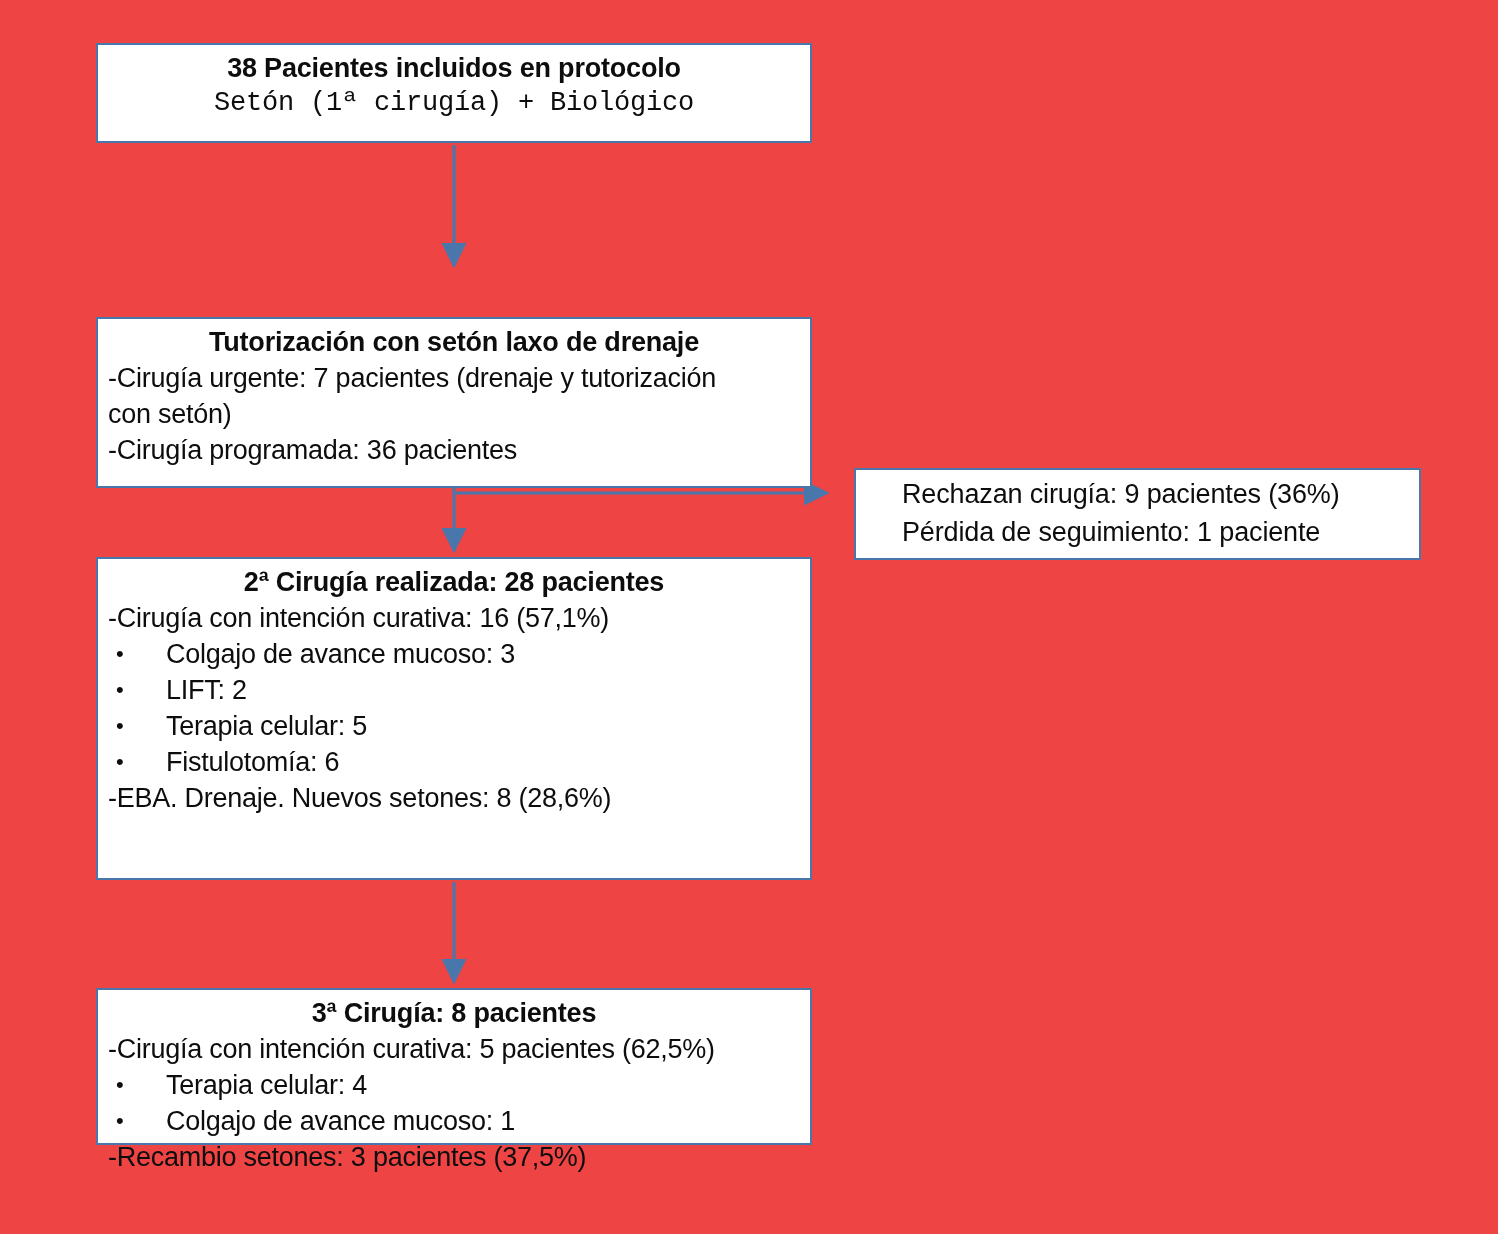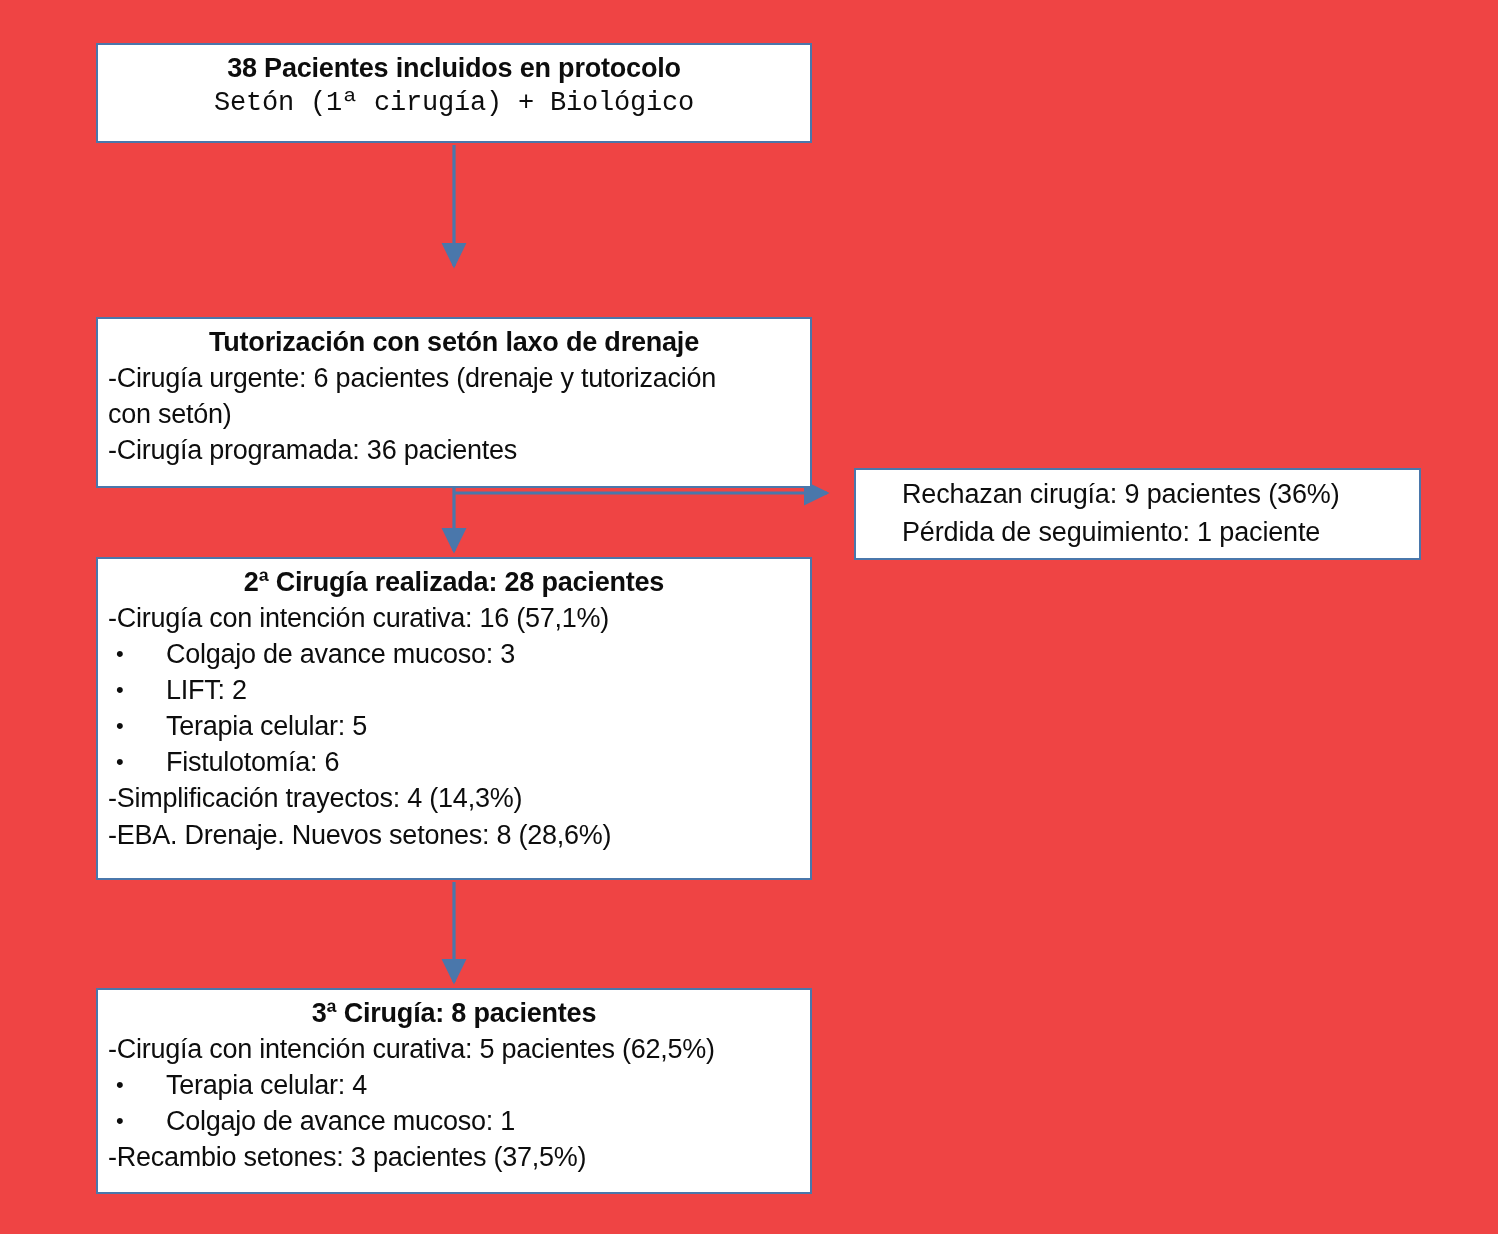--- a/index.html
+++ b/index.html
@@ -83,21 +83,21 @@
     margin-left: 10px;
   }
 
   
   #box-enrolled      { left: 96px;  top: 43px;   width: 716px; height: 100px; }
   #box-seton         { left: 96px;  top: 272px;  width: 716px; height: 171px; margin-top: 45px; }
   #box-excluded      { left: 833px; top: 468px;  width: 567px; height: 92px;
                        display: flex; flex-direction: column; justify-content: center;
                        padding-left: 46px; padding-right: 10px; margin-left: 21px; }
   #box-second-surgery{ left: 96px;  top: 557px;  width: 716px; height: 323px; }
-  #box-third-surgery { left: 96px;  top: 988px;  width: 716px; height: 206px; }
+  #box-third-surgery { left: 96px;  top: 988px;  width: 716px; height: 157px; }
 
   #box-excluded .box-line { letter-spacing: -0.15px; line-height: 1.42; }
 </style>
 </head>
 <body>
 
 <div id="canvas">
 
   <svg id="connectors" viewBox="0 0 1498 1234" width="1498" height="1234">
     <defs>
@@ -115,21 +115,21 @@
     <line x1="454" y1="882" x2="454" y2="982" stroke="#4a77ab" stroke-width="3.2" marker-end="url(#arrowhead)"></line>
   </svg>
 
   <div class="flow-box" id="box-enrolled">
     <div class="box-title">38 Pacientes incluidos en protocolo</div>
     <div class="box-subtitle">Setón (1ª cirugía) + Biológico</div>
   </div>
 
   <div class="flow-box" id="box-seton">
     <div class="box-title">Tutorización con setón laxo de drenaje</div>
-    <div class="box-line">-Cirugía urgente: 6 pacientes (drenaje y tutorización</div>
+    <div class="box-line">-Cirugía urgente: 7 pacientes (drenaje y tutorización</div>
     <div class="box-line">con setón)</div>
     <div class="box-line">-Cirugía programada: 36 pacientes</div>
   </div>
 
   <div class="flow-box" id="box-excluded">
     <div class="box-line">Rechazan cirugía: 9 pacientes (36%)</div>
     <div class="box-line">Pérdida de seguimiento: 1 paciente</div>
   </div>
 
   <div class="flow-box" id="box-second-surgery">
@@ -146,21 +146,20 @@
     </div>
     <div class="bullet-line">
       <span class="bullet-mark">•</span>
       <span class="bullet-text">Terapia celular: 5</span>
     </div>
     <div class="bullet-line">
       <span class="bullet-mark">•</span>
       <span class="bullet-text">Fistulotomía: 6</span>
     </div>
 
-    <div class="box-line">-Simplificación trayectos: 4 (14,3%)</div>
     <div class="box-line">-EBA. Drenaje. Nuevos setones: 8 (28,6%)</div>
   </div>
 
   <div class="flow-box" id="box-third-surgery">
     <div class="box-title">3ª Cirugía: 8 pacientes</div>
     <div class="box-line">-Cirugía con intención curativa: 5 pacientes (62,5%)</div>
 
     <div class="bullet-line">
       <span class="bullet-mark">•</span>
       <span class="bullet-text">Terapia celular: 4</span>

